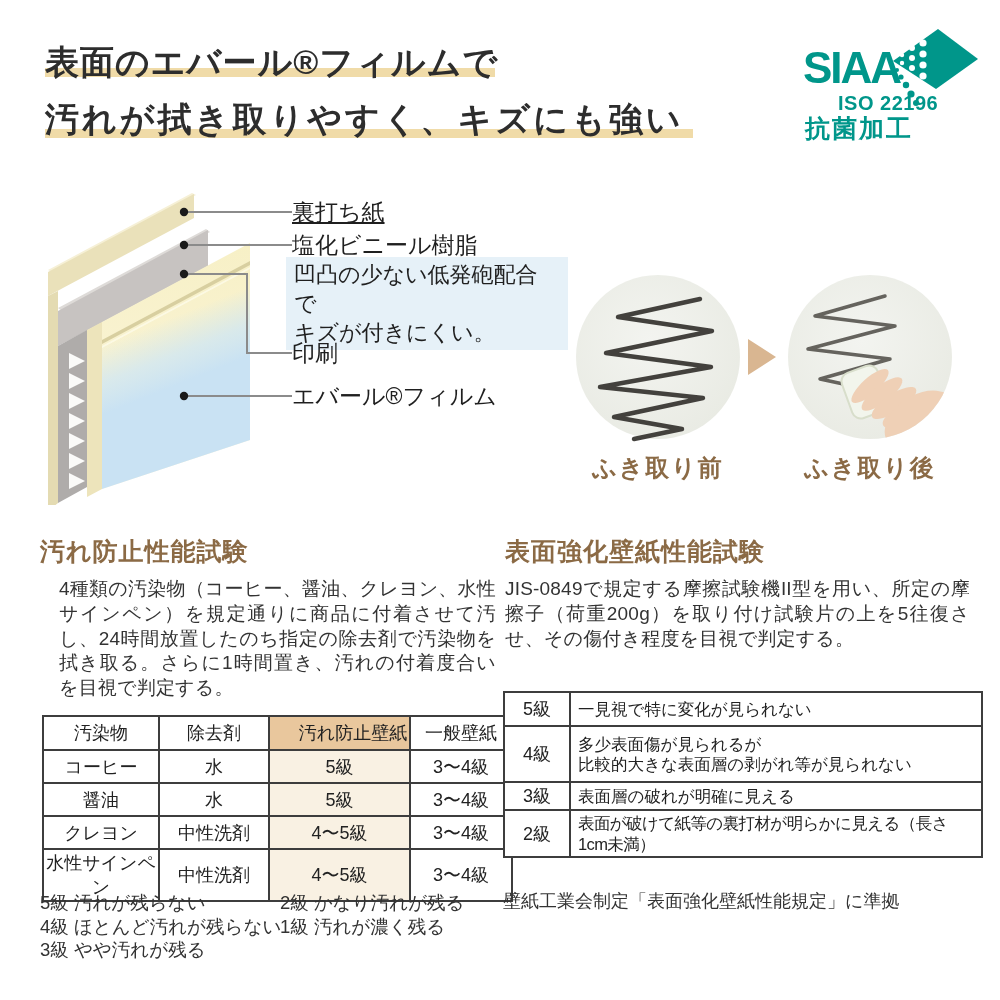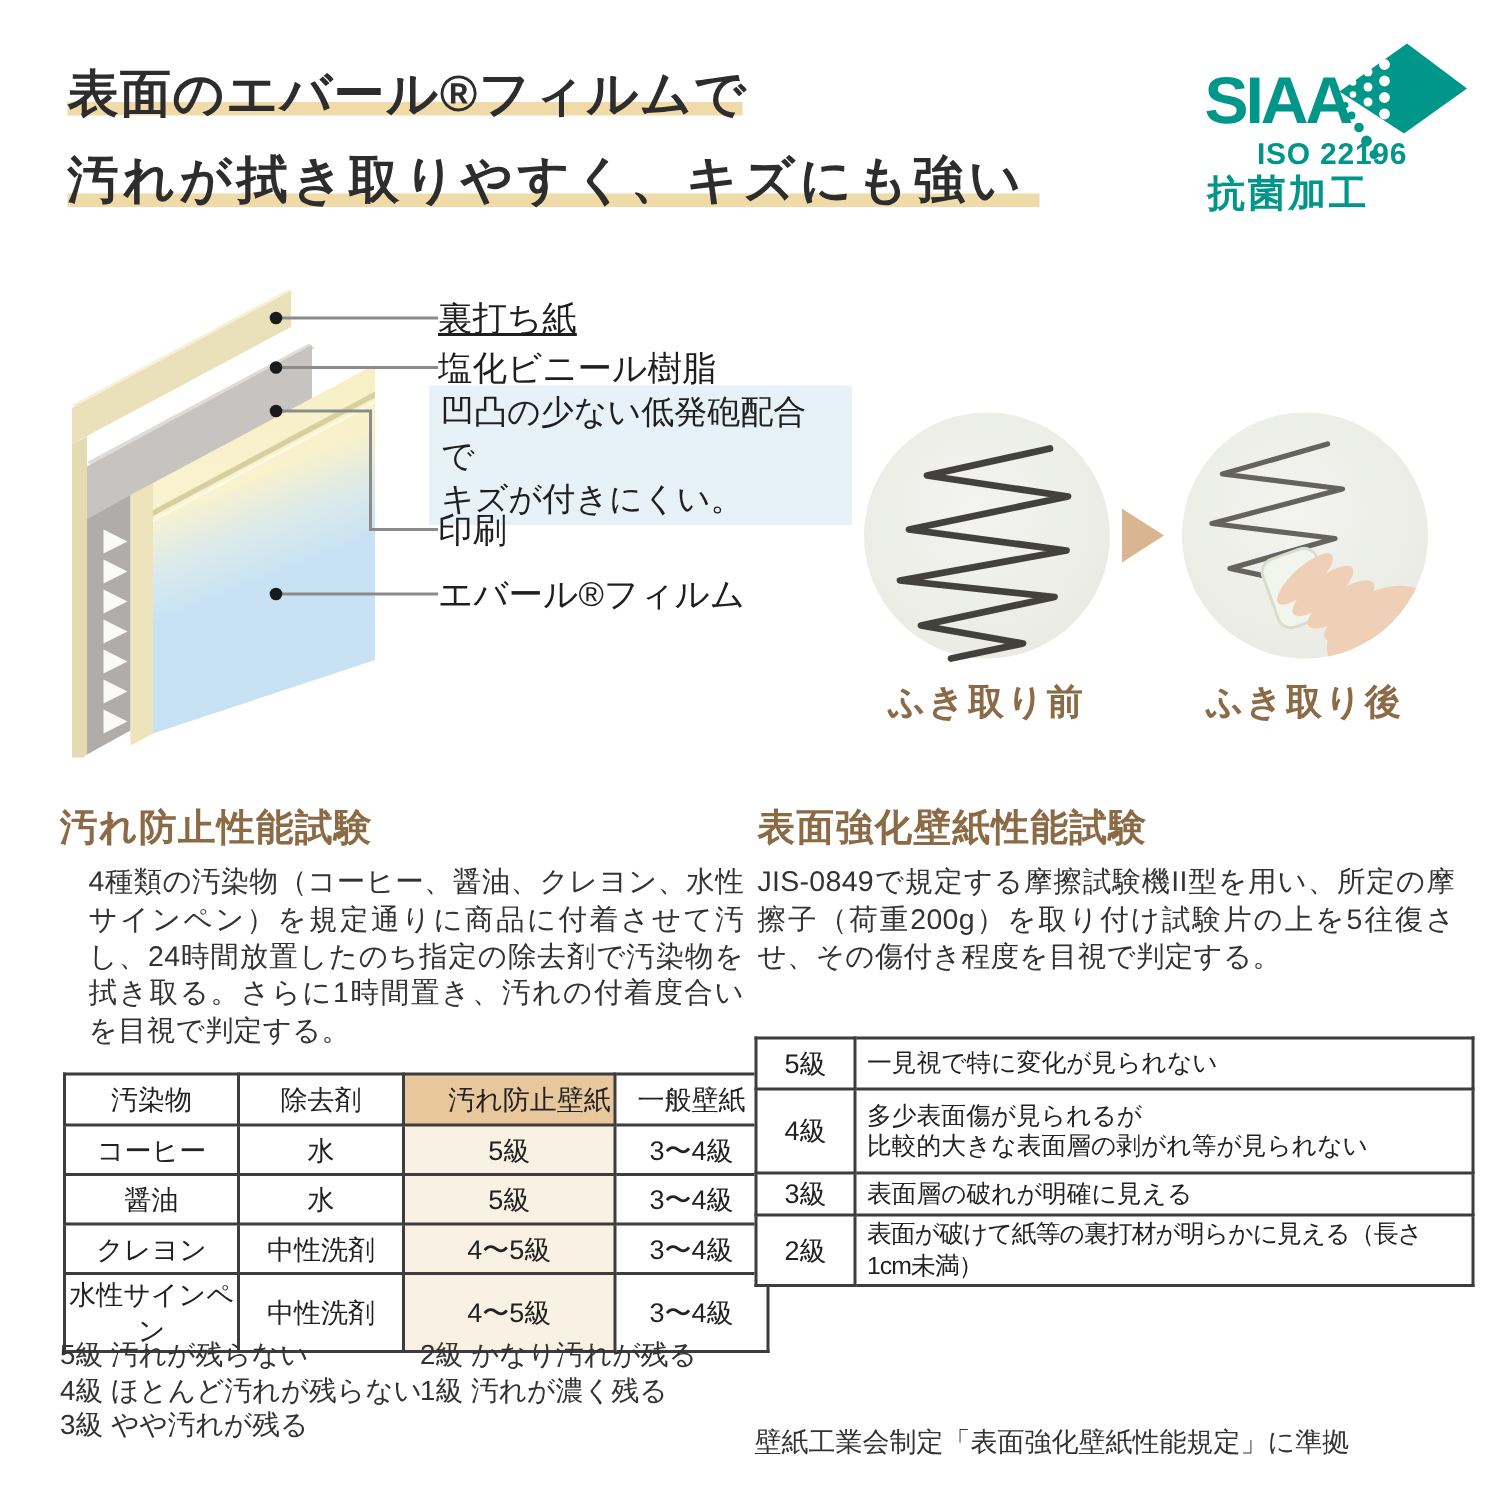--- a/index.html
+++ b/index.html
@@ -241,13 +241,13 @@
       <td class="grade">3級</td>
       <td class="desc">表面層の破れが明確に見える</td>
     </tr>
     <tr style="height:30px;">
       <td class="grade">2級</td>
       <td class="desc tight">表面が破けて紙等の裏打材が明らかに見える（長さ1cm未満）</td>
     </tr>
   </tbody>
 </table>
 
-<div class="abs footer-note" style="left:503px;top:949px;">壁紙工業会制定「表面強化壁紙性能規定」に準拠</div>
+<div class="abs footer-note" style="left:503px;top:889px;">壁紙工業会制定「表面強化壁紙性能規定」に準拠</div>
 
 </body></html>

